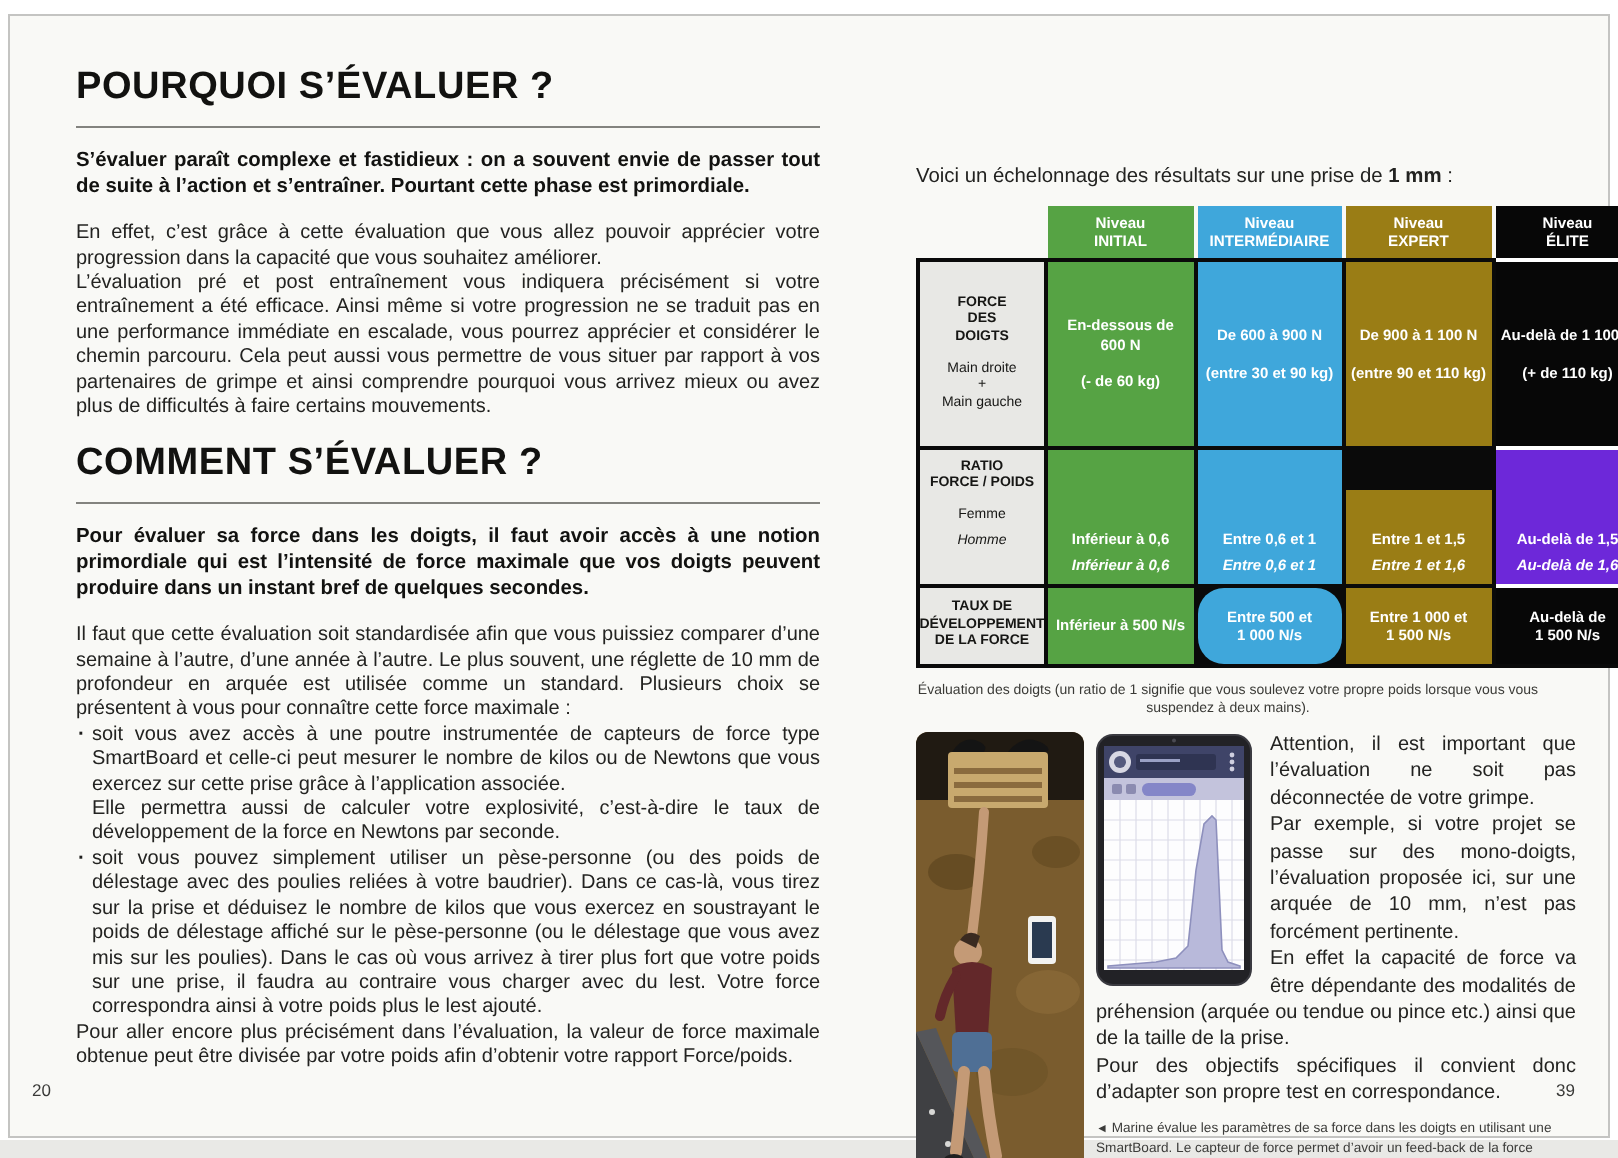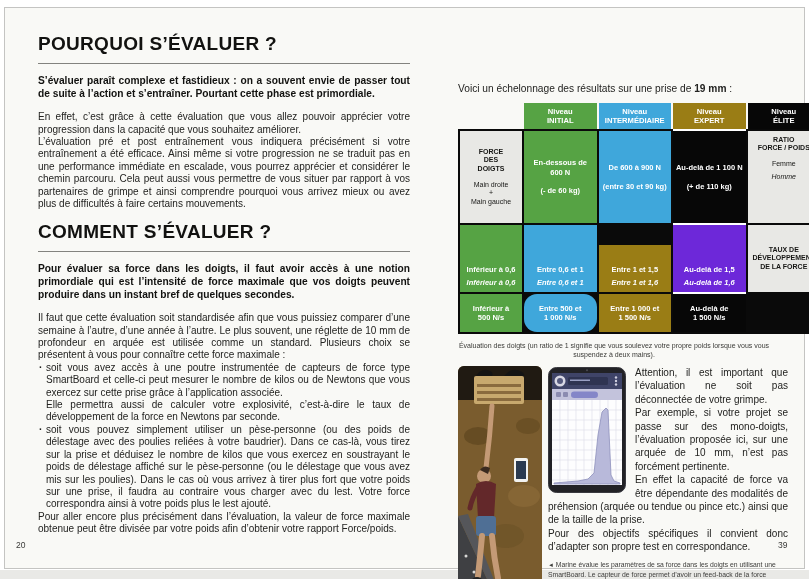--- a/index.html
+++ b/index.html
@@ -103,21 +103,21 @@
   <div class="bullet">
     <p class="body">soit vous pouvez simplement utiliser un pèse-personne (ou des poids de délestage avec des poulies reliées à votre baudrier). Dans ce cas-là, vous tirez sur la prise et déduisez le nombre de kilos que vous exercez en soustrayant le poids de délestage affiché sur le pèse-personne (ou le délestage que vous avez mis sur les poulies). Dans le cas où vous arrivez à tirer plus fort que votre poids sur une prise, il faudra au contraire vous charger avec du lest. Votre force correspondra ainsi à votre poids plus le lest ajouté.</p>
   </div>
   <p class="body">Pour aller encore plus précisément dans l’évaluation, la valeur de force maximale obtenue peut être divisée par votre poids afin d’obtenir votre rapport Force/poids.</p>
 </div>
 
 <div class="pagenum left">20</div>
 <div class="pagenum right">39</div>
 
 <div class="col-right">
-  <p class="intro"><span>Voici un échelonnage des résultats sur une prise de </span><b>19 mm</b><span> :</span></p>
+  <p class="intro"><span>Voici un échelonnage des résultats sur une prise de </span><b>1 mm</b><span> :</span></p>
 
   <div class="tbl">
     <div class="tbl-head">
       <div class="hcell empty"></div>
       <div class="hcell" style="background-color: rgb(86, 163, 68);">
         <span>Niveau</span>
         <span>INITIAL</span>
       </div>
       <div class="hcell" style="background-color: rgb(63, 167, 219);">
         <span>Niveau</span>
@@ -147,20 +147,24 @@
           <span>Main gauche</span>
         </div>
       </div>
       <div class="dcell row-force" style="background-color: rgb(86, 163, 68);">
         <span class="n">En-dessous de 600&nbsp;N</span>
         <span class="kg">(- de 60 kg)</span>
       </div>
       <div class="dcell row-force" style="background-color: rgb(63, 167, 219);">
         <span class="n">De 600 à 900&nbsp;N</span>
         <span class="kg">(entre 30 et 90 kg)</span>
+      </div>
+      <div class="dcell row-force" style="background-color: rgb(154, 125, 21);">
+        <span class="n">De 900 à 1&nbsp;100&nbsp;N</span>
+        <span class="kg">(entre 90 et 110 kg)</span>
       </div>
       <div class="dcell row-force elite" style="background-color: rgb(7, 7, 7);">
         <span class="n">Au-delà de 1&nbsp;100&nbsp;N</span>
         <span class="kg">(+ de 110 kg)</span>
       </div>
 
       <div class="lcell ratio row-ratio">
         <div class="ltitle">
           <span>RATIO</span>
           <span>FORCE / POIDS</span>

